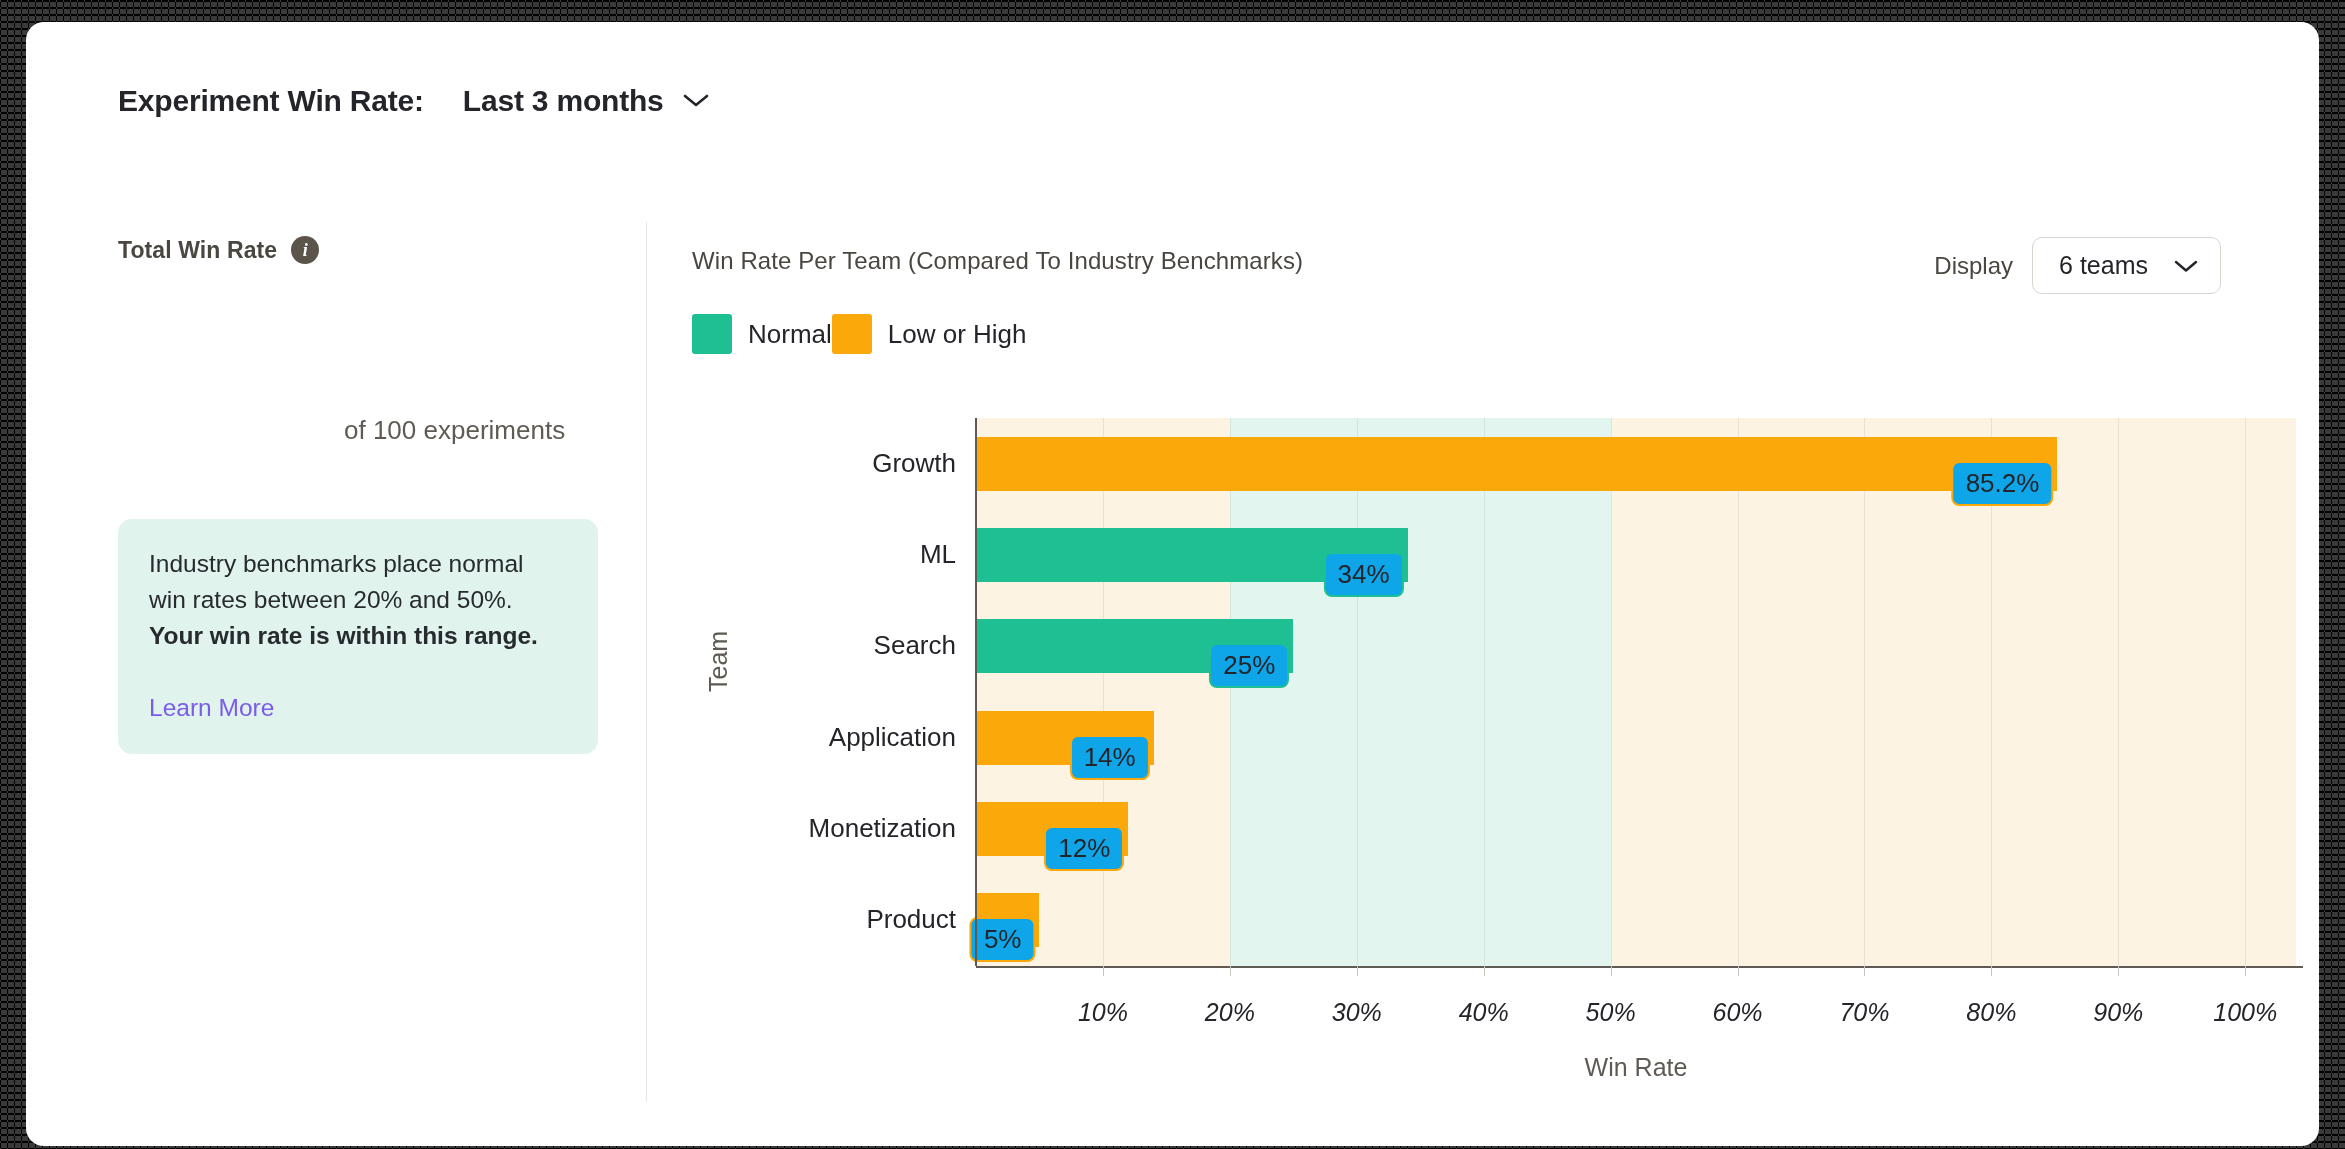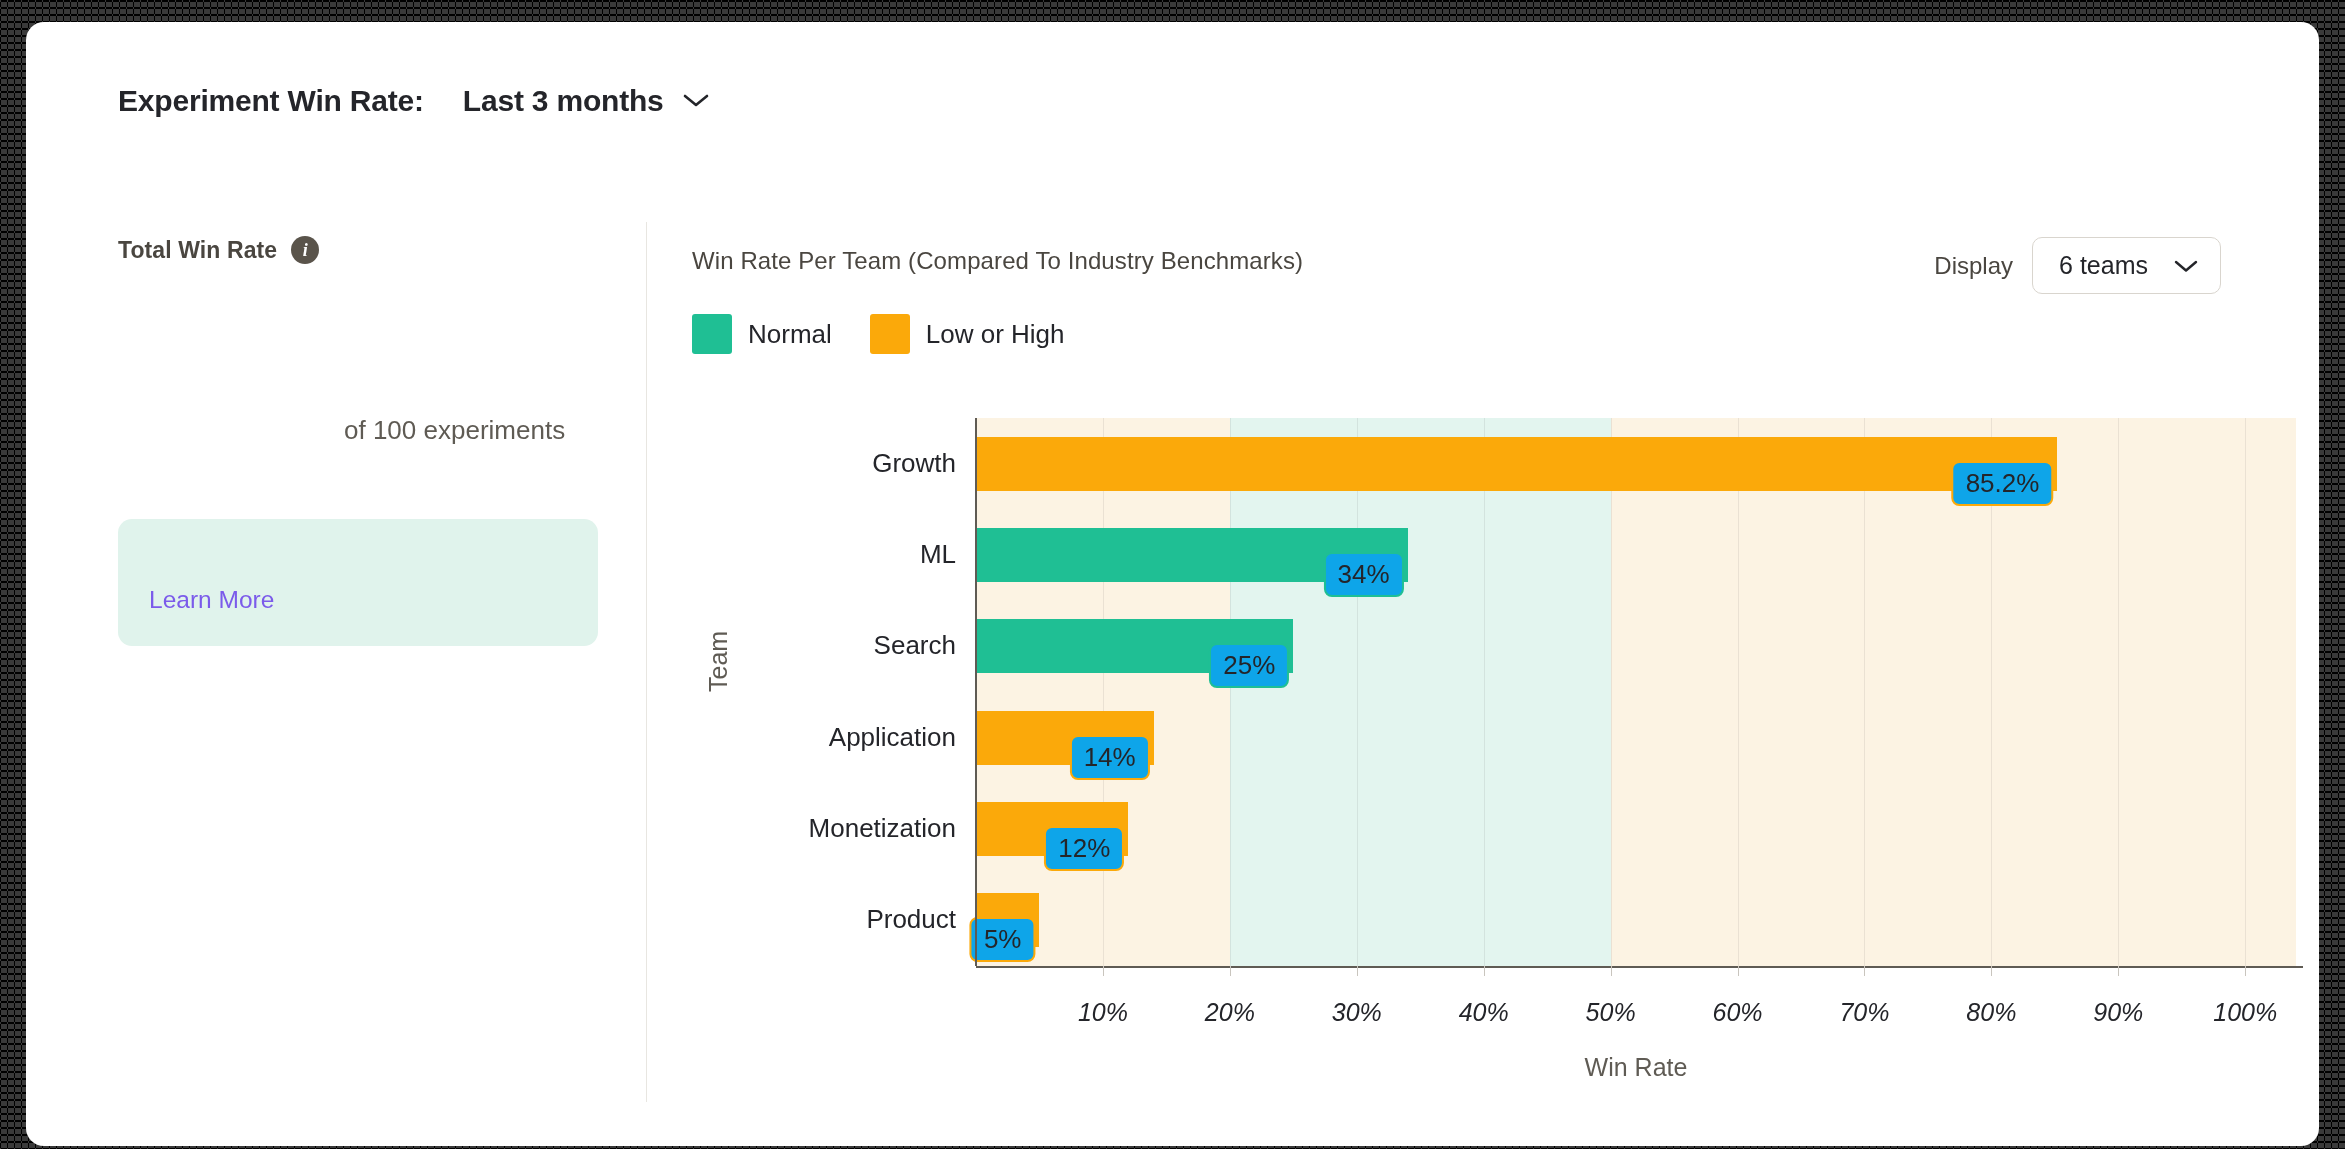--- a/index.html
+++ b/index.html
@@ -87,21 +87,21 @@
   .display-wrap { position: absolute; right: 98px; top: 215px; display: flex; align-items: center; }
   .display-label { font-size: 24px; color: #4A4640; margin-right: 19px; }
   .display-select {
     display: flex; align-items: center; gap: 26px;
     border: 1px solid #D9D5CE; border-radius: 10px;
     background: #fff;
     padding: 13px 22px 13px 26px;
     font-size: 25px; color: #24252A;
   }
 
-  .legend { position: absolute; left: 666px; top: 292px; display: flex; align-items: center; gap: 38px; }
+  .legend { position: absolute; left: 666px; top: 292px; display: flex; align-items: center; }
   .legend-item { display: flex; align-items: center; gap: 16px; }
   .legend-swatch { width: 40px; height: 40px; border-radius: 3px; }
   .legend-text { font-size: 26px; color: #24252A; }
 
   
   .plot { position: absolute; left: 950px; top: 396px; width: 1320px; height: 548px; }
   .band { position: absolute; top: 0; height: 100%; }
   .gridline { position: absolute; top: 0; width: 1px; height: 100%; background: rgba(0,0,0,0.07); }
   .axis-line-x { position: absolute; left: 950px; top: 944px; width: 1327px; height: 2px; background: #5F5B54; }
   .axis-line-y { position: absolute; left: 949px; top: 396px; width: 2px; height: 548px; background: #5F5B54; }
@@ -151,20 +151,21 @@
 
   <div class="twr-label-row">
     <span class="twr-label">Total Win Rate</span>
     <span class="info-badge">i</span>
   </div>
 
 
   <div class="of-exp">of 100 experiments</div>
 
   <div class="callout">
+    <p><span>Industry benchmarks place normal win rates between 20% and 50%. </span><b>Your win rate is within this range.</b></p>
     <a class="learn-more" href="#">Learn More</a>
   </div>
 
   <div class="chart-title">Win Rate Per Team (Compared To Industry Benchmarks)</div>
 
   <div class="display-wrap">
     <span class="display-label">Display</span>
     <span class="display-select">
       <span>6 teams</span>
       <span>

